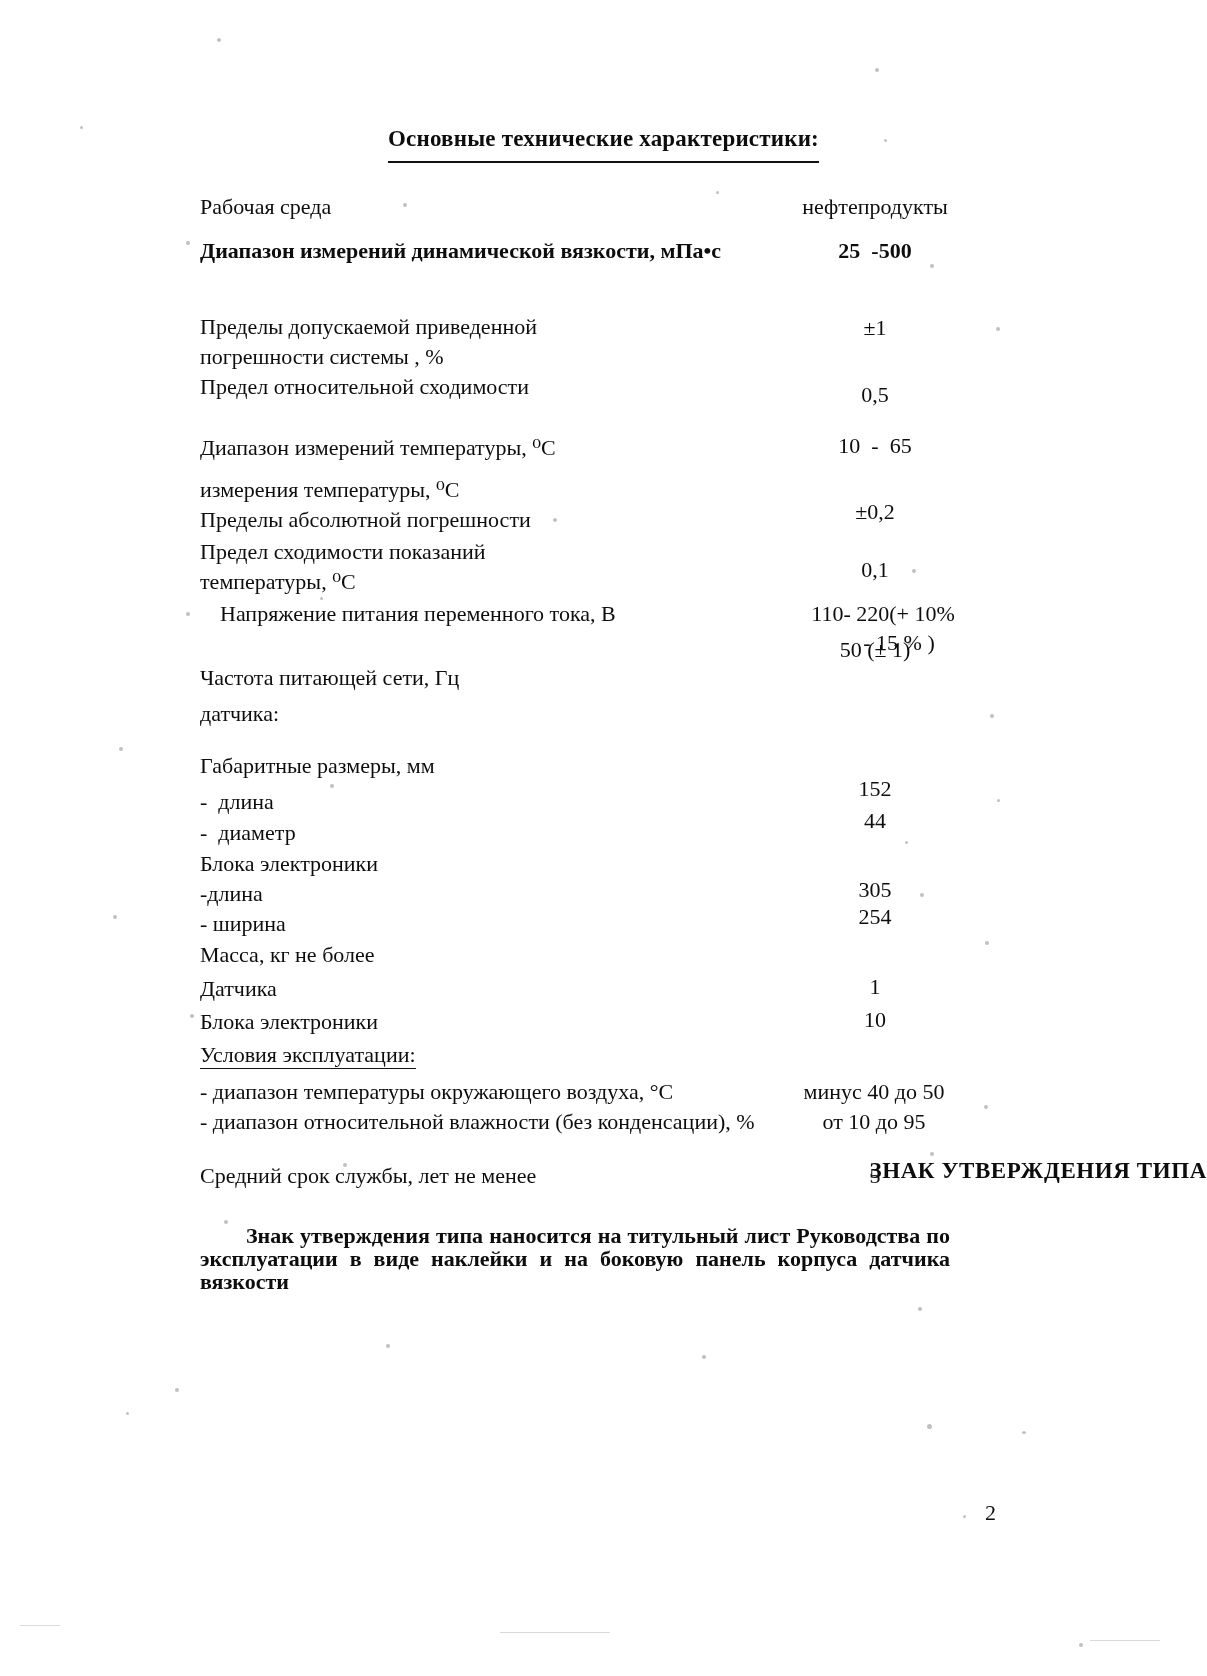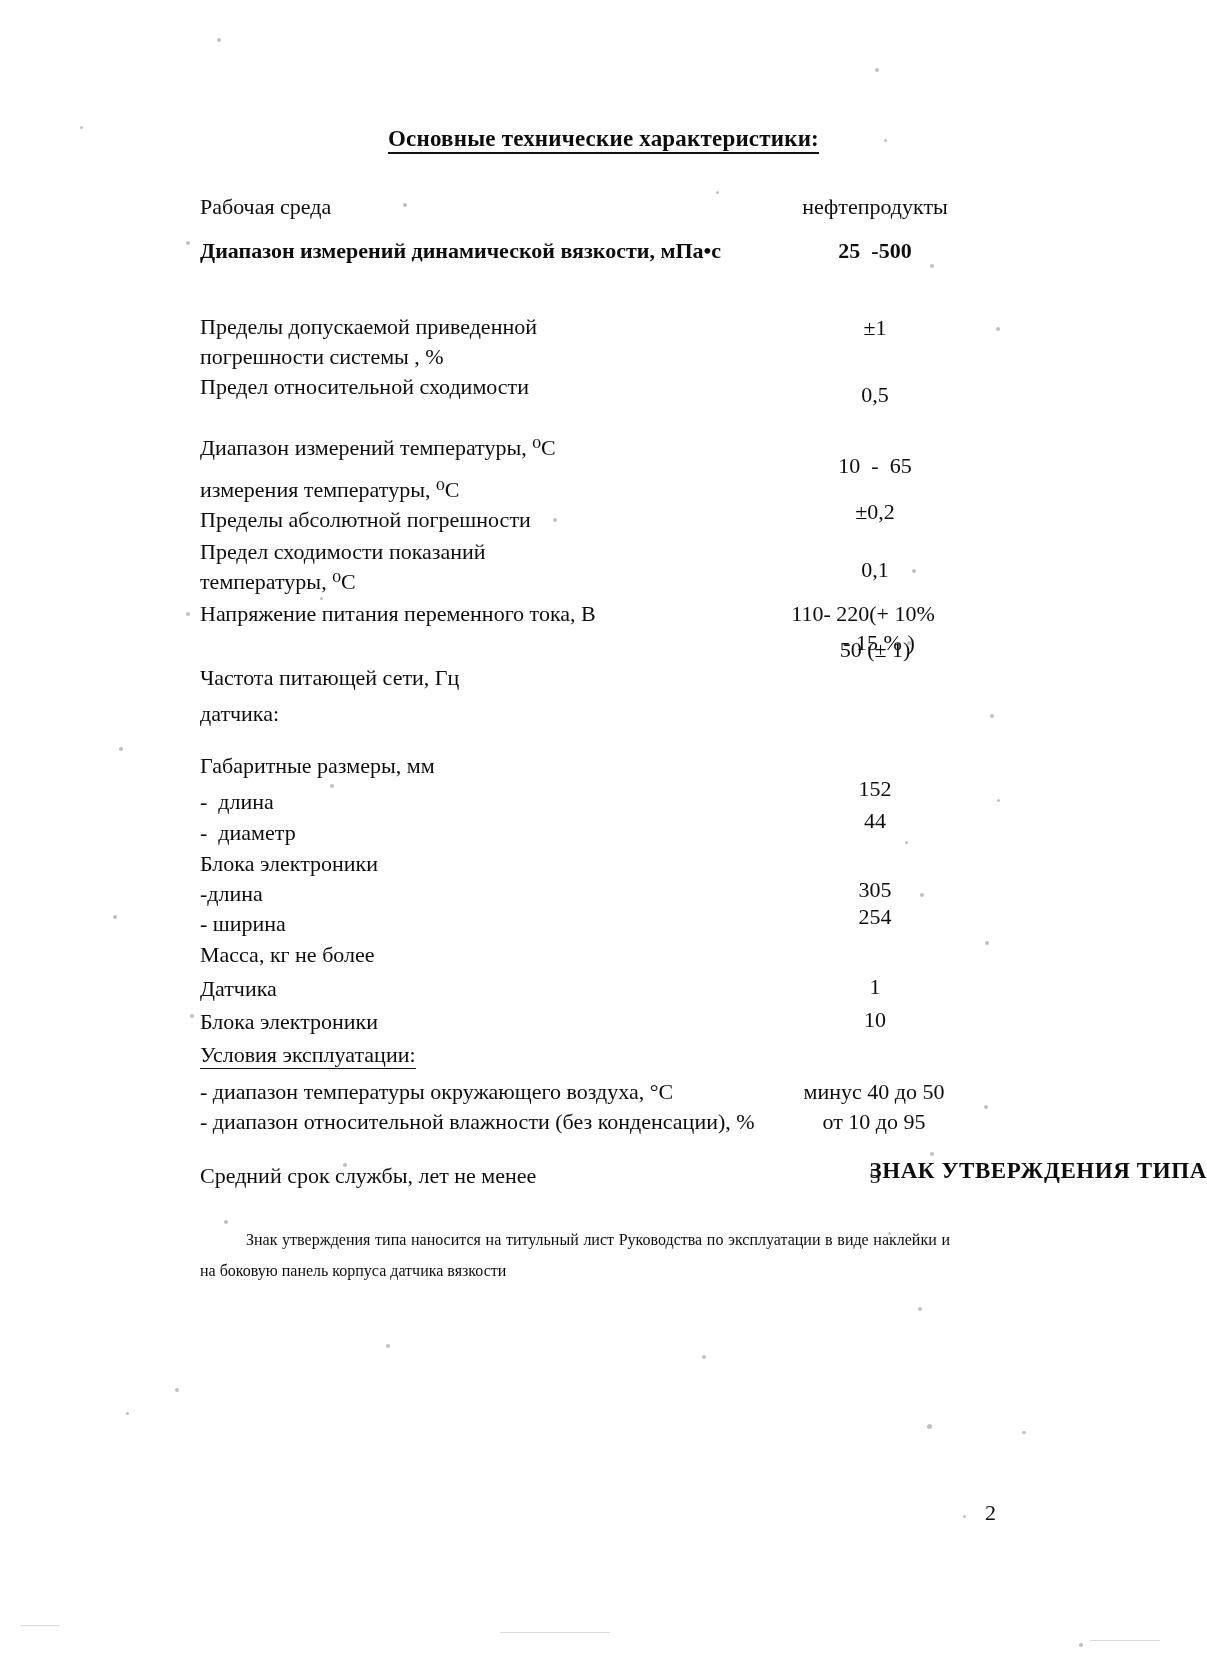--- a/index.html
+++ b/index.html
@@ -31,21 +31,21 @@
     font-size: 23px;
     font-weight: bold;
     letter-spacing: .2px;
     position: absolute;
     left: 0;
     right: 0;
     top: 126px;
   }
   .doc-title span {
     border-bottom: 2px solid #111;
-    padding-bottom: 1px;
+    padding-bottom: 10px;
   }
 
   .spec {
     position: absolute;
     left: 200px;
     top: 192px;
     width: 800px;
   }
   .row {
     position: relative;
@@ -75,24 +75,25 @@
     position: absolute;
     left: 0;
     right: 0;
     text-align: center;
     font-size: 23px;
     font-weight: bold;
     letter-spacing: .6px;
   }
   .para {
     position: absolute;
-    font-size: 16px;
-    line-height: 31px;
+    font-size: 22px;
+    line-height: 23px;
     text-align: justify;
     text-indent: 46px;
+    font-weight: bold;
   }
   .page-num {
     position: absolute;
     font-size: 22px;
   }
   .scanline {
     position: absolute;
     background: #c9c9c9;
     height: 1px;
     opacity: .7;
@@ -167,36 +168,36 @@
       <div class="value" style="top:1px;">±1</div>
     </div>
 
     <div class="row" style="height:61px;">
       <div class="label">Предел относительной сходимости</div>
       <div class="value" style="top:8px;">0,5</div>
     </div>
 
     <div class="row" style="height:42px;">
       <div class="label">Диапазон измерений температуры, ⁰С</div>
-      <div class="value" style="top:-2px;margin-top:20px;">10  -  65</div>
+      <div class="value" style="top:-2px;">10  -  65</div>
     </div>
 
     <div class="row" style="height:62px;">
       <div class="label">измерения температуры, ⁰С</div>
       <div class="label">Пределы абсолютной погрешности</div>
       <div class="value" style="top:22px;">±0,2</div>
     </div>
 
     <div class="row" style="height:62px;">
       <div class="label">Предел сходимости показаний</div>
       <div class="label">температуры, ⁰С</div>
       <div class="value" style="top:18px;">0,1</div>
     </div>
 
-    <div class="row" style="height:36px;">
+    <div class="row" style="height:36px;margin-left:20px;">
       <div class="label">Напряжение питания переменного тока, В</div>
       <div class="value" style="top:0px;left:548px;">110- 220(+ 10%</div>
       <div class="value" style="top:29px;left:564px;">- 15 % )</div>
     </div>
 
     <div class="row" style="height:64px;">
       <div class="label" style="padding-top:28px;">Частота питающей сети, Гц</div>
       <div class="value" style="top:0px;">50 (± 1)</div>
     </div>
 

